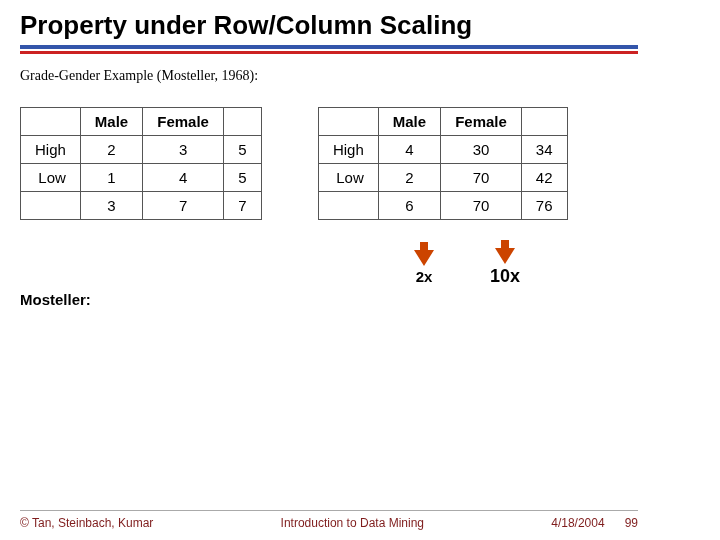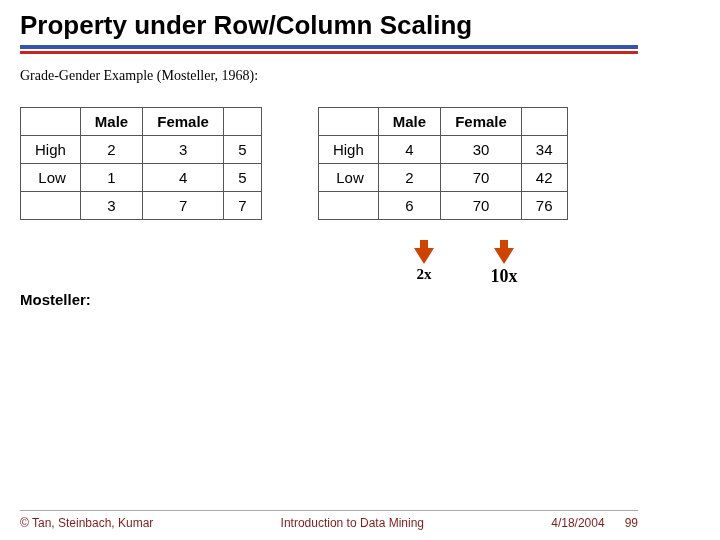--- a/index.html
+++ b/index.html
@@ -144,21 +144,21 @@
         <tr>
           <td></td>
           <td>6</td>
           <td>70</td>
           <td>76</td>
         </tr>
       </tbody>
     </table>
   </div>
 
-  <div style="display:flex; flex-direction:row; align-items:flex-start; margin-left:390px; margin-bottom:4px; gap:52px;font-family:Liberation Serif, serif;">
+  <div style="display:flex; flex-direction:row; align-items:center; margin-left:390px; margin-bottom:4px; gap:52px;">
     <div class="arrow-col">
       <svg width="28" height="28" viewBox="0 0 28 28">
         <polygon points="14,26 4,10 10,10 10,2 18,2 18,10 24,10" fill="#cc4400"></polygon>
       </svg>
       <span style="font-size:15px;font-weight:bold;">2x</span>
     </div>
     <div class="arrow-col">
       <svg width="28" height="28" viewBox="0 0 28 28">
         <polygon points="14,26 4,10 10,10 10,2 18,2 18,10 24,10" fill="#cc4400"></polygon>
       </svg>

